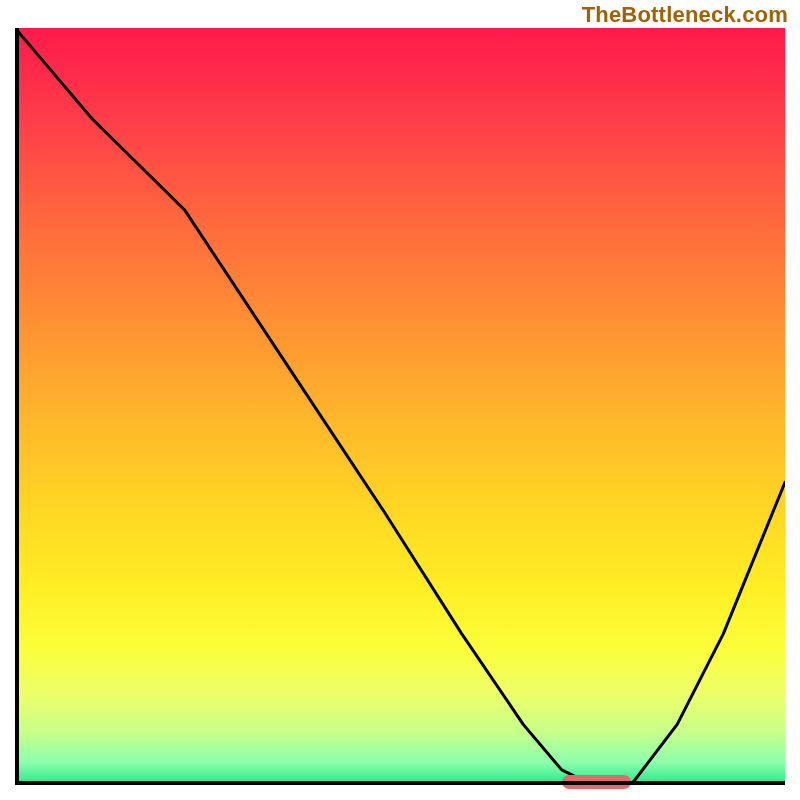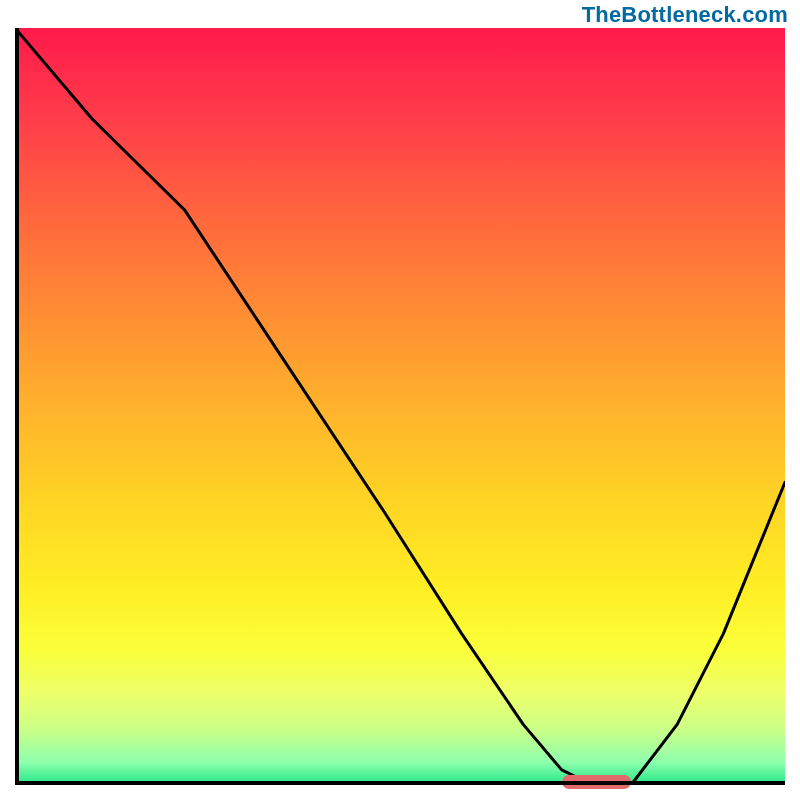--- a/index.html
+++ b/index.html
@@ -15,21 +15,21 @@
     position: relative;
     width: 800px;
     height: 800px;
   }
   .watermark {
     position: absolute;
     top: 2px;
     right: 12px;
     font-size: 22px;
     font-weight: 600;
-    color: #0369a1;
+    color: #a16207;
     letter-spacing: 0.2px;
     z-index: 3;
   }
   .plot-area {
     position: absolute;
     left: 15px;
     top: 28px;
     width: 770px;
     height: 757px;
   }

